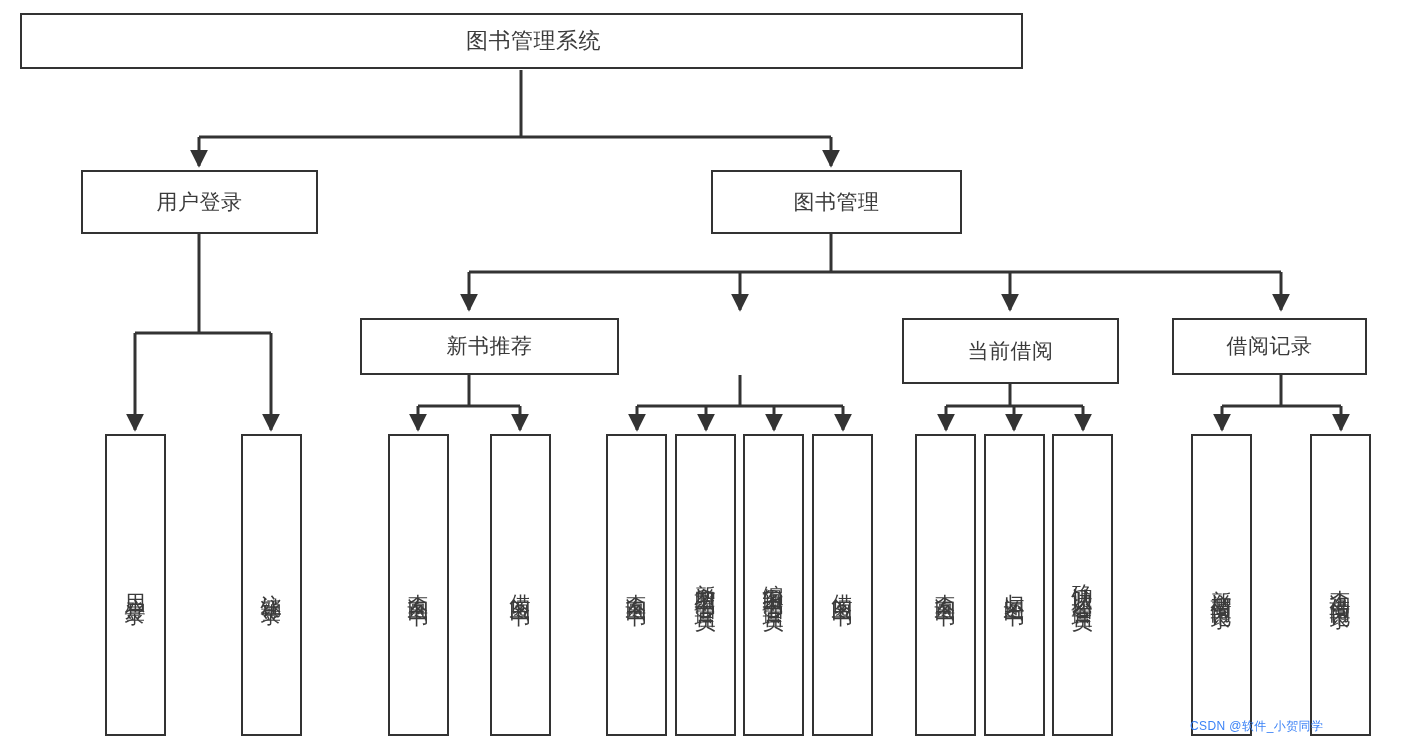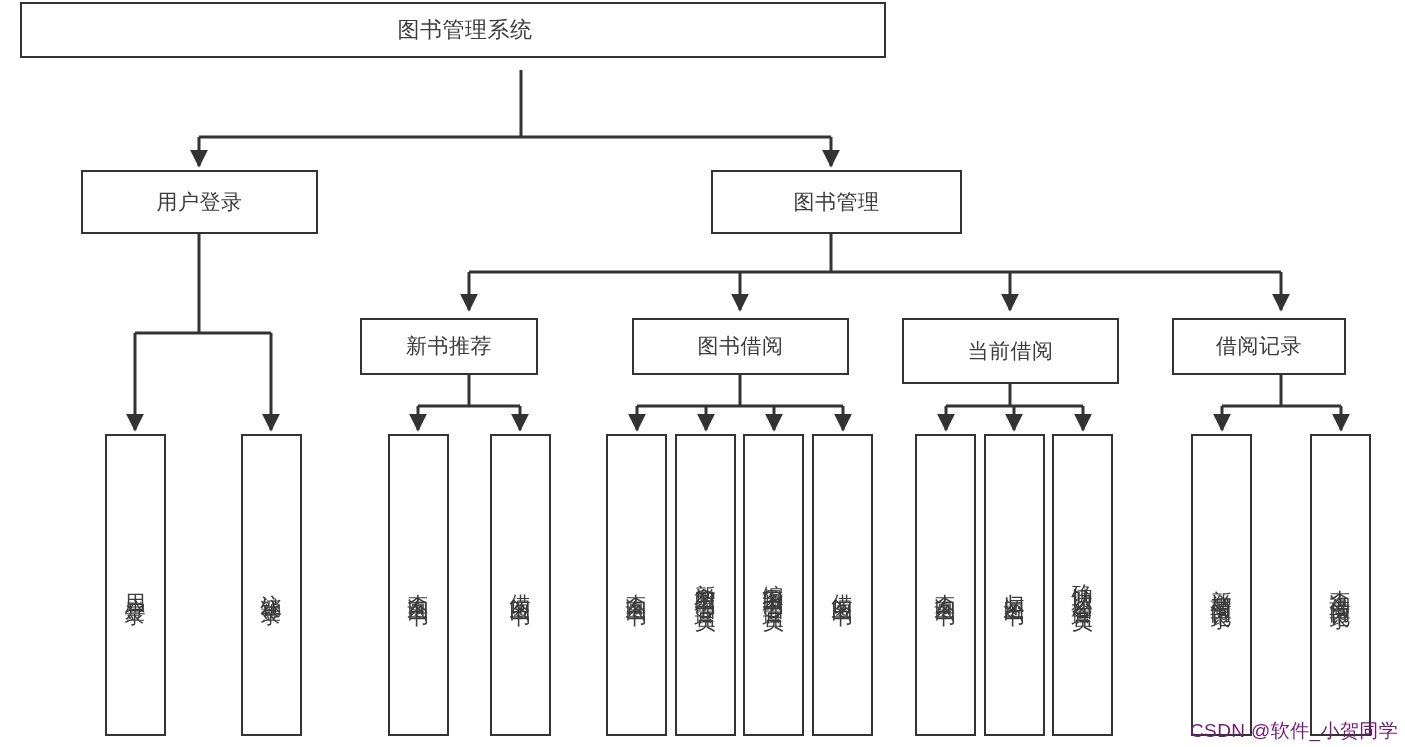--- a/index.html
+++ b/index.html
@@ -45,22 +45,22 @@
   .node.vertical .node-label {
     writing-mode: vertical-rl;
     text-orientation: upright;
     letter-spacing: 4px;
     line-height: 1;
     font-size: 21px;
   }
   .node.root .node-label { font-size: 22px; }
   .watermark {
     position: absolute;
-    color: #701a75;
-    font-size: 19px;
+    color: #3b82f6;
+    font-size: 12px;
     white-space: nowrap;
     letter-spacing: 0.4px;
     user-select: none;
   }
 </style>
 </head>
 <body>
 
 <div id="canvas">
 
@@ -107,41 +107,38 @@
       <path d="M 1014 406 L 1014 430" marker-end="url(#arrow)"></path>
       <path d="M 1083 406 L 1083 430" marker-end="url(#arrow)"></path>
 
       <path d="M 1281 375 L 1281 406"></path>
       <path d="M 1222 406 L 1341 406"></path>
       <path d="M 1222 406 L 1222 430" marker-end="url(#arrow)"></path>
       <path d="M 1341 406 L 1341 430" marker-end="url(#arrow)"></path>
     </g>
   </svg>
 
-  <div class="node root" style="left:20px; top:2px; width:866px; height:56px;padding-left:24px;">
+  <div class="node root" style="left:20px; top:13px; width:1003px; height:56px;padding-left:24px;">
     <span class="node-label">图书管理系统</span>
   </div>
 
   <div class="node" style="left:81px; top:170px; width:237px; height:64px;">
     <span class="node-label">用户登录</span>
   </div>
   <div class="node" style="left:711px; top:170px; width:251px; height:64px;">
     <span class="node-label">图书管理</span>
   </div>
 
-  <div class="node" style="left:360px; top:318px; width:178px; height:57px;">
+  <div class="node" style="left:360px; top:318px; width:259px; height:57px;">
     <span class="node-label">新书推荐</span>
-  </div>
-  <div class="node" style="left:632px; top:318px; width:217px; height:57px;">
-    <span class="node-label">图书借阅</span>
   </div>
   <div class="node" style="left:902px; top:318px; width:217px; height:66px;">
     <span class="node-label">当前借阅</span>
   </div>
-  <div class="node" style="left:1172px; top:318px; width:174px; height:57px;justify-content:center;">
+  <div class="node" style="left:1172px; top:318px; width:195px; height:57px;justify-content:center;">
     <span class="node-label">借阅记录</span>
   </div>
 
   <div class="node vertical" style="left:105px; top:434px; width:61px; height:302px;">
     <span class="node-label">用户登录</span>
   </div>
   <div class="node vertical" style="left:241px; top:434px; width:61px; height:302px;">
     <span class="node-label">注销登录</span>
   </div>
 

